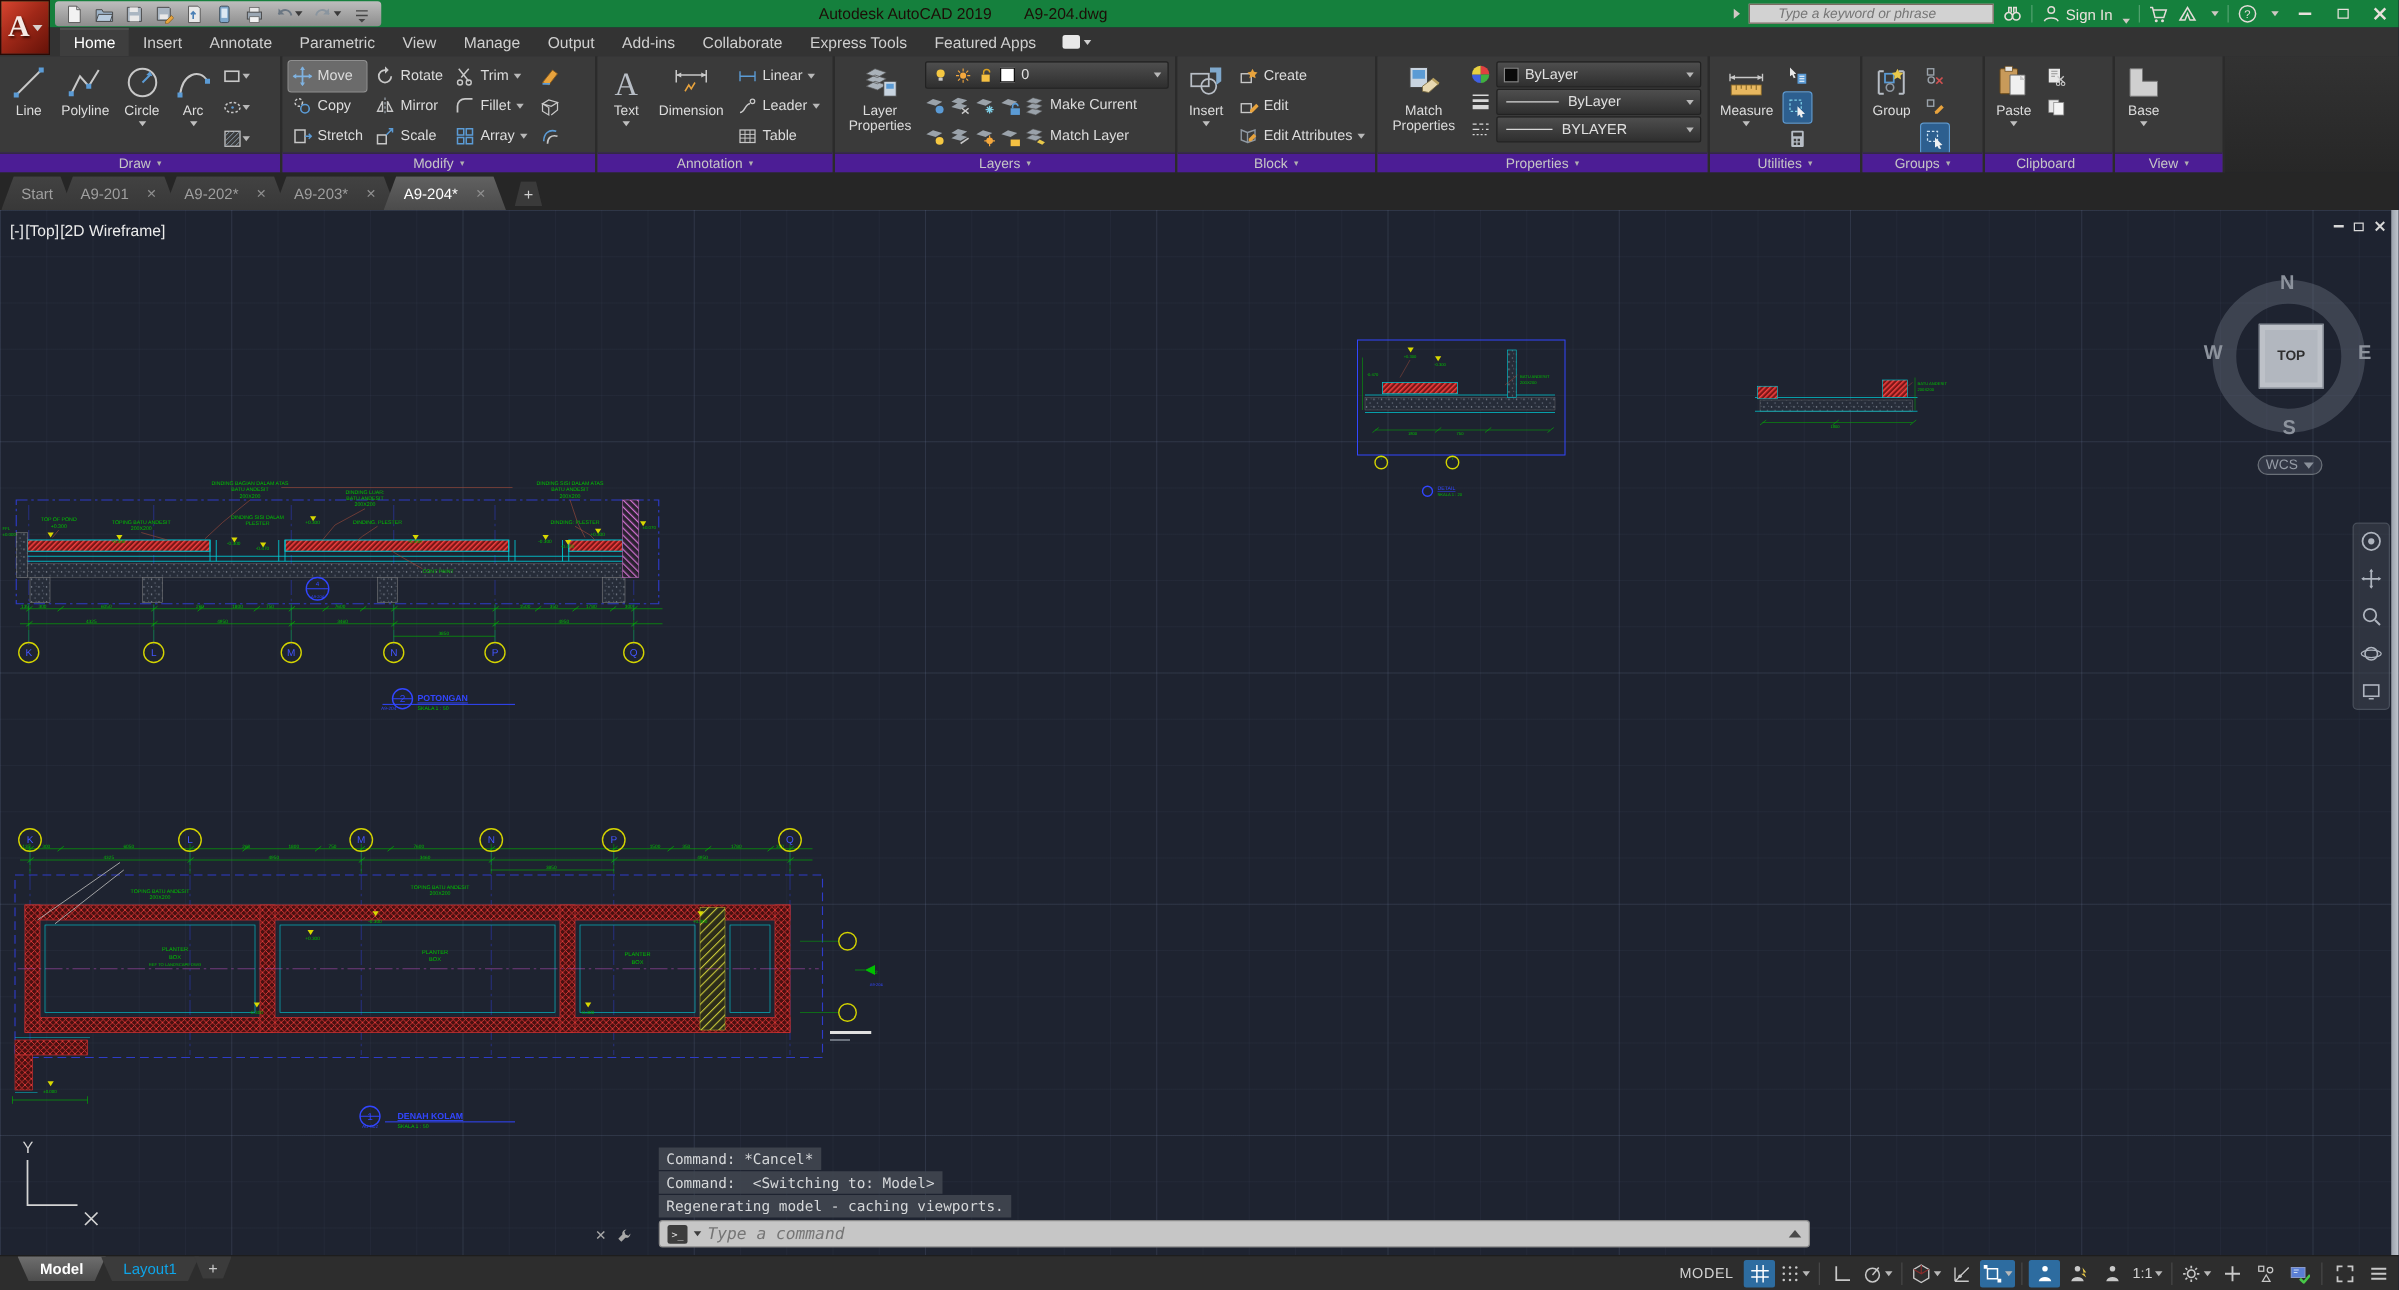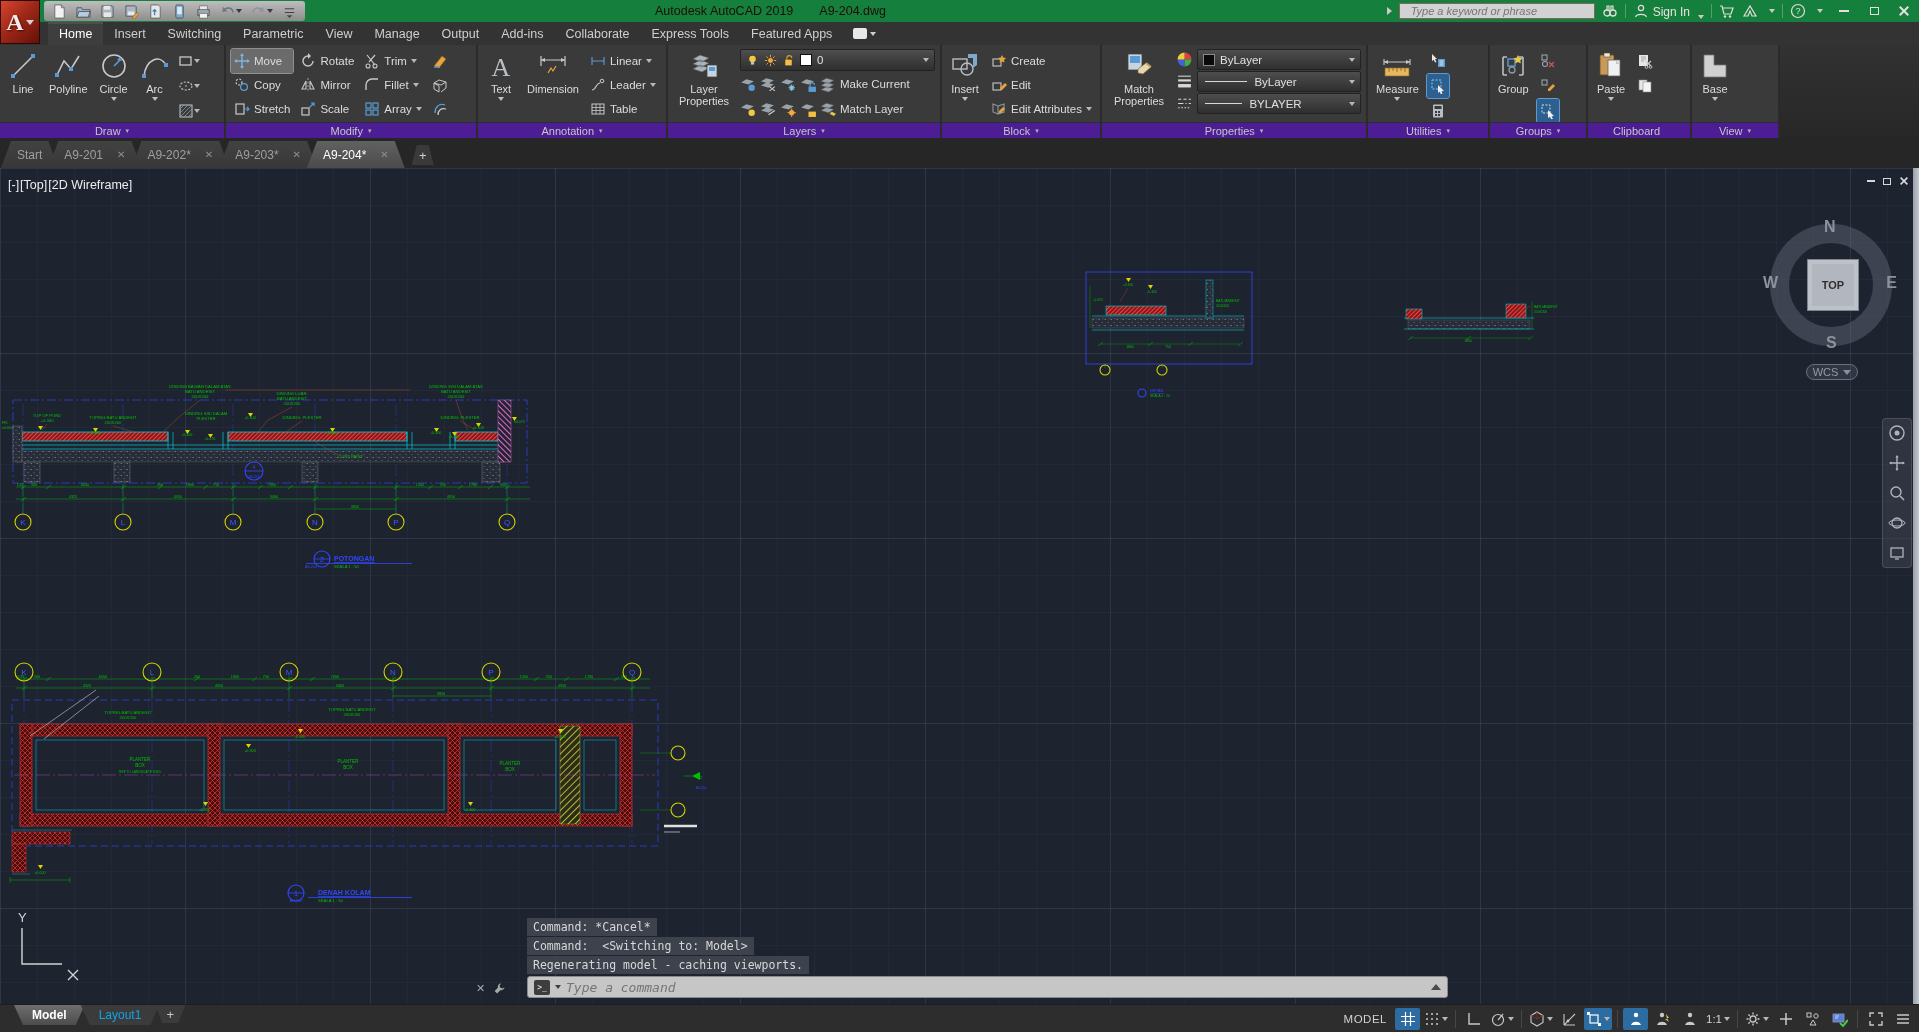--- a/index.html
+++ b/index.html
@@ -10,21 +10,21 @@
   .appbtn{position:absolute;top:0;left:0;width:40px;height:44px;background:linear-gradient(135deg,#d84530 0%,#a02818 45%,#641208 100%);border:1px solid #2a0a04;z-index:30;display:flex;align-items:center;justify-content:center;cursor:pointer}
   .appA{color:#f5e9e4;font-size:24px;font-weight:bold;font-family:"Liberation Serif",serif;text-shadow:1px 1px 2px #3a0c04}
   .appdd{width:0;height:0;border-left:4px solid transparent;border-right:4px solid transparent;border-top:5px solid #d8d0cc;margin-left:2px}
   .qat{position:absolute;top:1px;left:44px;height:20px;background:linear-gradient(#bdbdbd,#8d8d8d);border-radius:3px;display:flex;align-items:center;padding:0 8px;gap:9px;z-index:20}
   .qbtn{display:flex;align-items:center;gap:1px;cursor:pointer}
   .qbtn svg{width:15px;height:15px}
   .qdd{width:0;height:0;border-left:3px solid transparent;border-right:3px solid transparent;border-top:4px solid #3a3a3a}
   .titletext{position:absolute;left:655px;top:0;height:22px;display:flex;align-items:center;gap:26px;color:#1d0d07;font-size:12.5px}
   .titlectr{position:absolute;right:96px;top:2px;height:18px;display:flex;align-items:center;gap:7px}
   .tArrow{width:0;height:0;border-top:4px solid transparent;border-bottom:4px solid transparent;border-left:5px solid #cfc8c4;cursor:pointer}
-  .searchbox{width:196px;height:16px;background:#d2d2d2;border:1px solid #7c6a62;font-style:italic;font-size:11px;color:#4a4a4a;padding:0 11px;font-family:"Liberation Sans",sans-serif}
+  .searchbox{width:196px;height:16px;background:#d2d2d2;border:1px solid #7c6a62;font-style:italic;font-size:11px;color:#4a4a4a;padding:0 23px;font-family:"Liberation Sans",sans-serif}
   .titlectr svg{width:16px;height:16px;cursor:pointer}
   .signin{display:flex;align-items:flex-end;gap:4px;color:#eae2dd;font-size:12px;cursor:pointer}
   .dd2{width:0;height:0;border-left:3px solid transparent;border-right:3px solid transparent;border-top:4px solid #cfc8c4;margin-left:4px}
   .tsep{width:1px;height:14px;background:rgba(255,255,255,.25)}
   .winbtns{position:absolute;right:0;top:0;height:22px;display:flex}
   .winbtns span{width:30px;height:22px;display:flex;align-items:center;justify-content:center;cursor:pointer}
   .minbar{width:10px;height:2px;background:#e8e0dc;display:block}
   .maxbox{width:9px;height:8px;border:1.5px solid #e8e0dc;display:block}
   .closex{position:relative;width:10px;height:10px;display:block}
   .closex::before,.closex::after{content:"";position:absolute;left:4px;top:-1px;width:2px;height:12px;background:#e8e0dc}
@@ -243,21 +243,21 @@
         <svg viewBox="0 0 16 16">
           <path d="M3 5h10M3 9h10" stroke="#444" stroke-width="1.2"></path>
           <path d="M5 12l3 3 3-3z" fill="#444"></path>
         </svg>
       </span>
   </div>
 
   <div class="tabrow">
     <span class="rtab active">Home</span>
     <span class="rtab">Insert</span>
-    <span class="rtab">Switching</span>
+    <span class="rtab">Annotate</span>
     <span class="rtab">Parametric</span>
     <span class="rtab">View</span>
     <span class="rtab">Manage</span>
     <span class="rtab">Output</span>
     <span class="rtab">Add-ins</span>
     <span class="rtab">Collaborate</span>
     <span class="rtab">Express Tools</span>
     <span class="rtab">Featured Apps</span>
     <span class="ribtoggle">
         <i></i>

